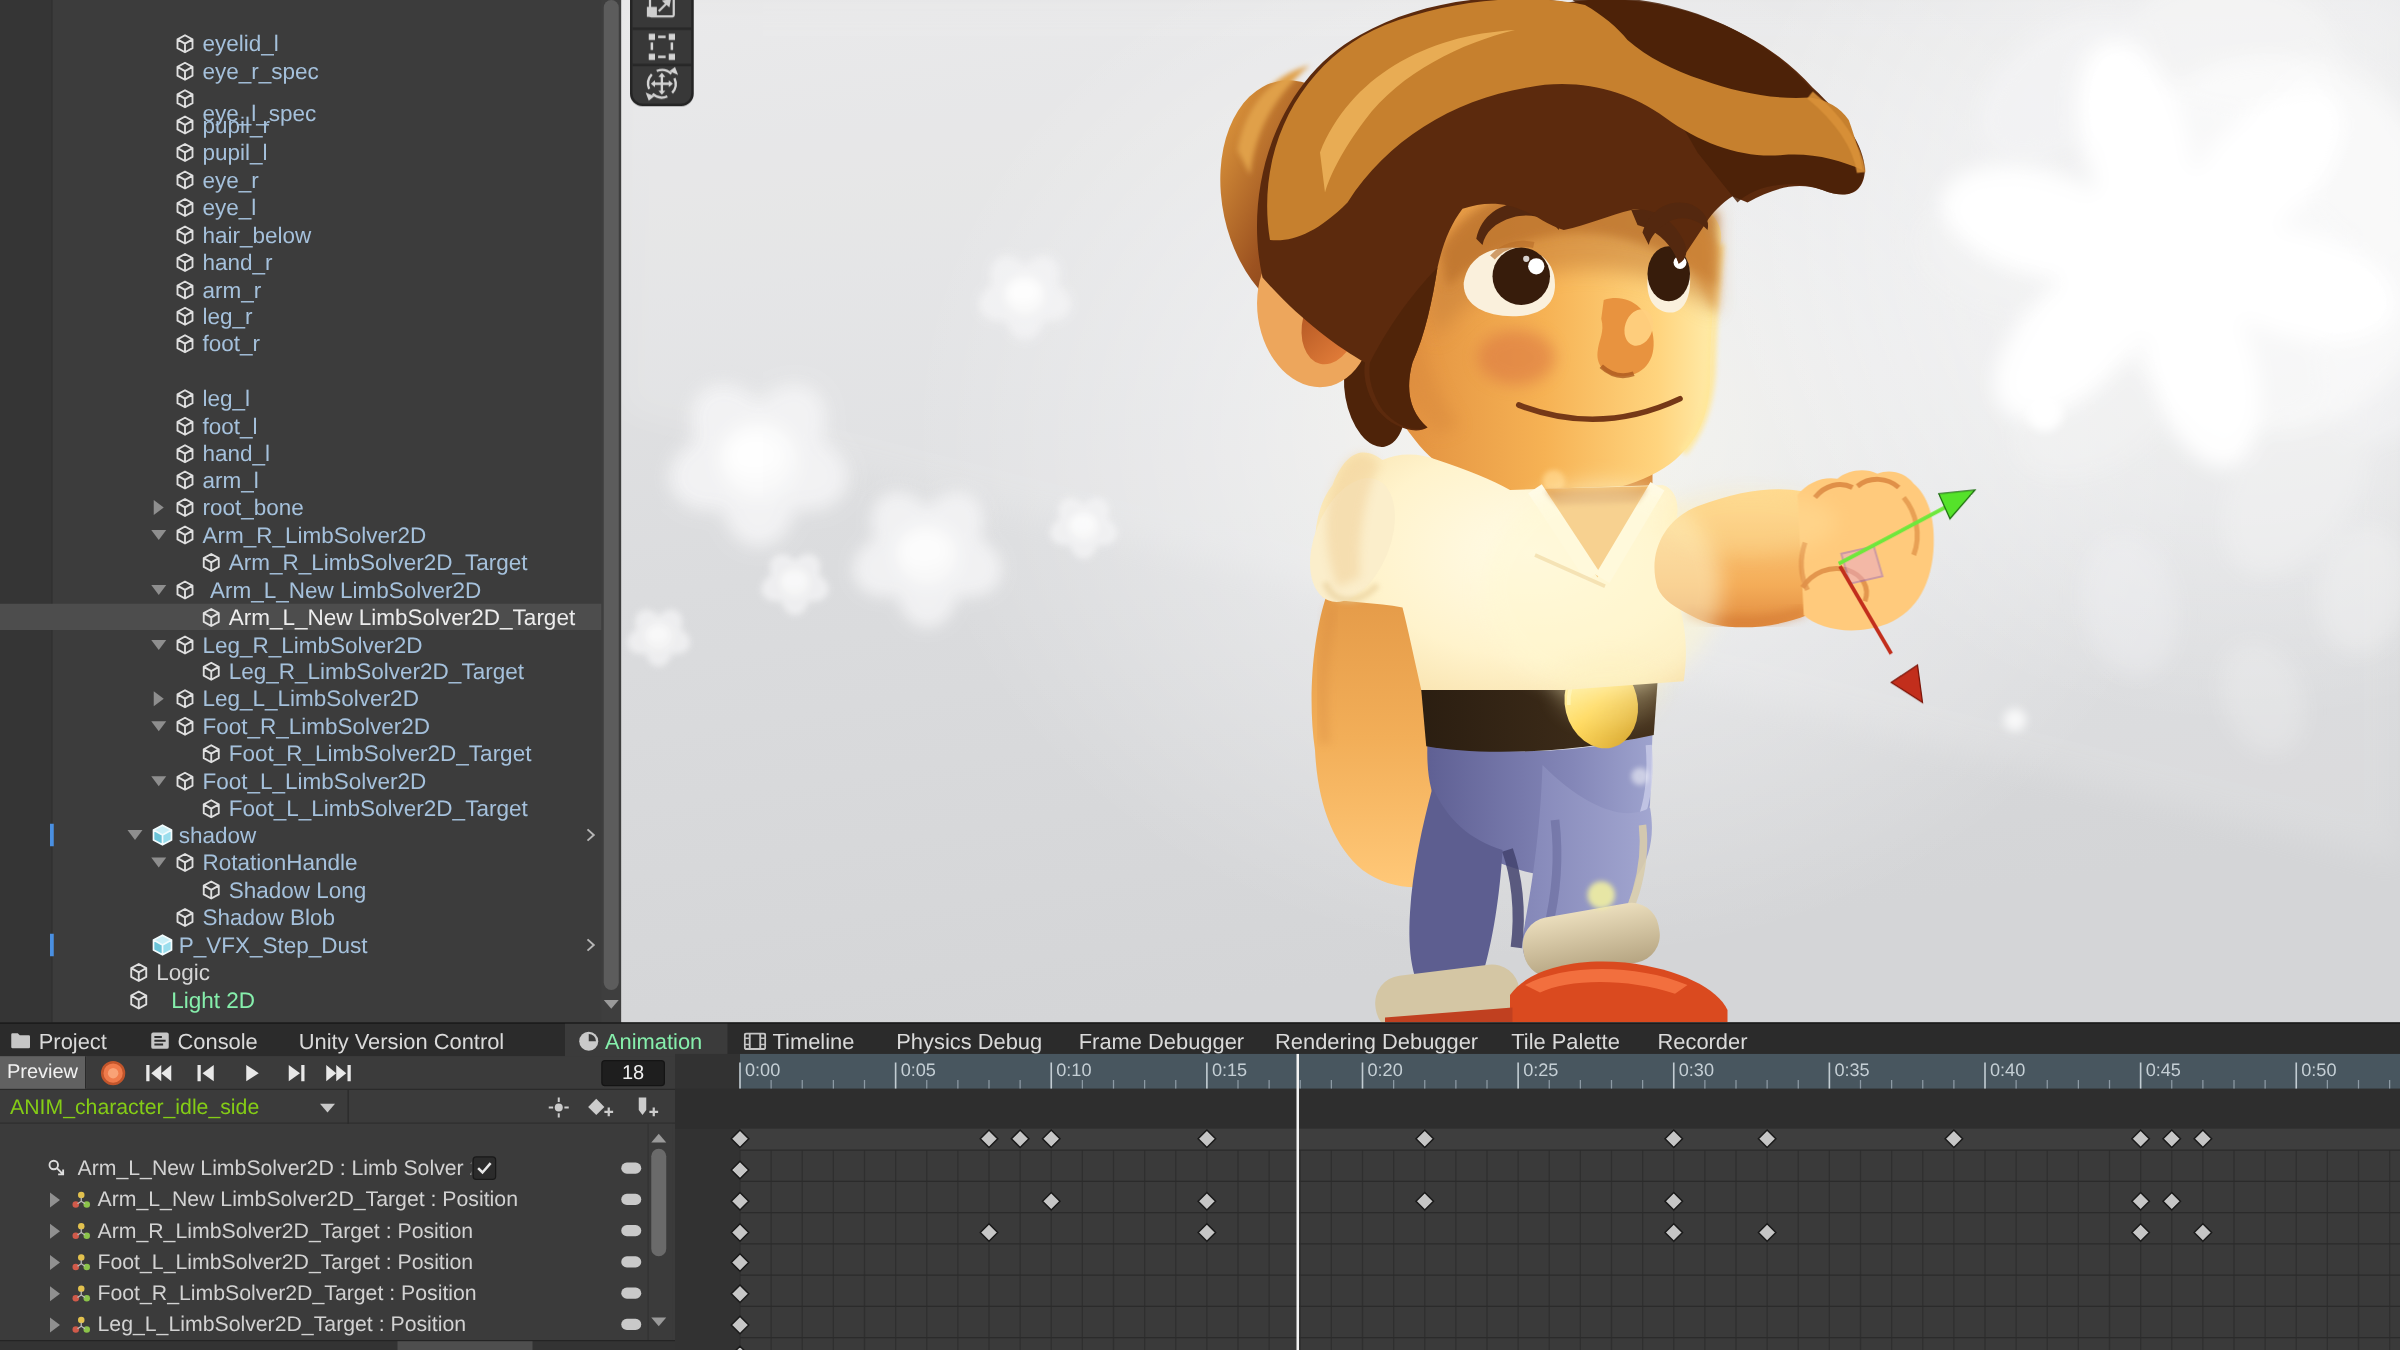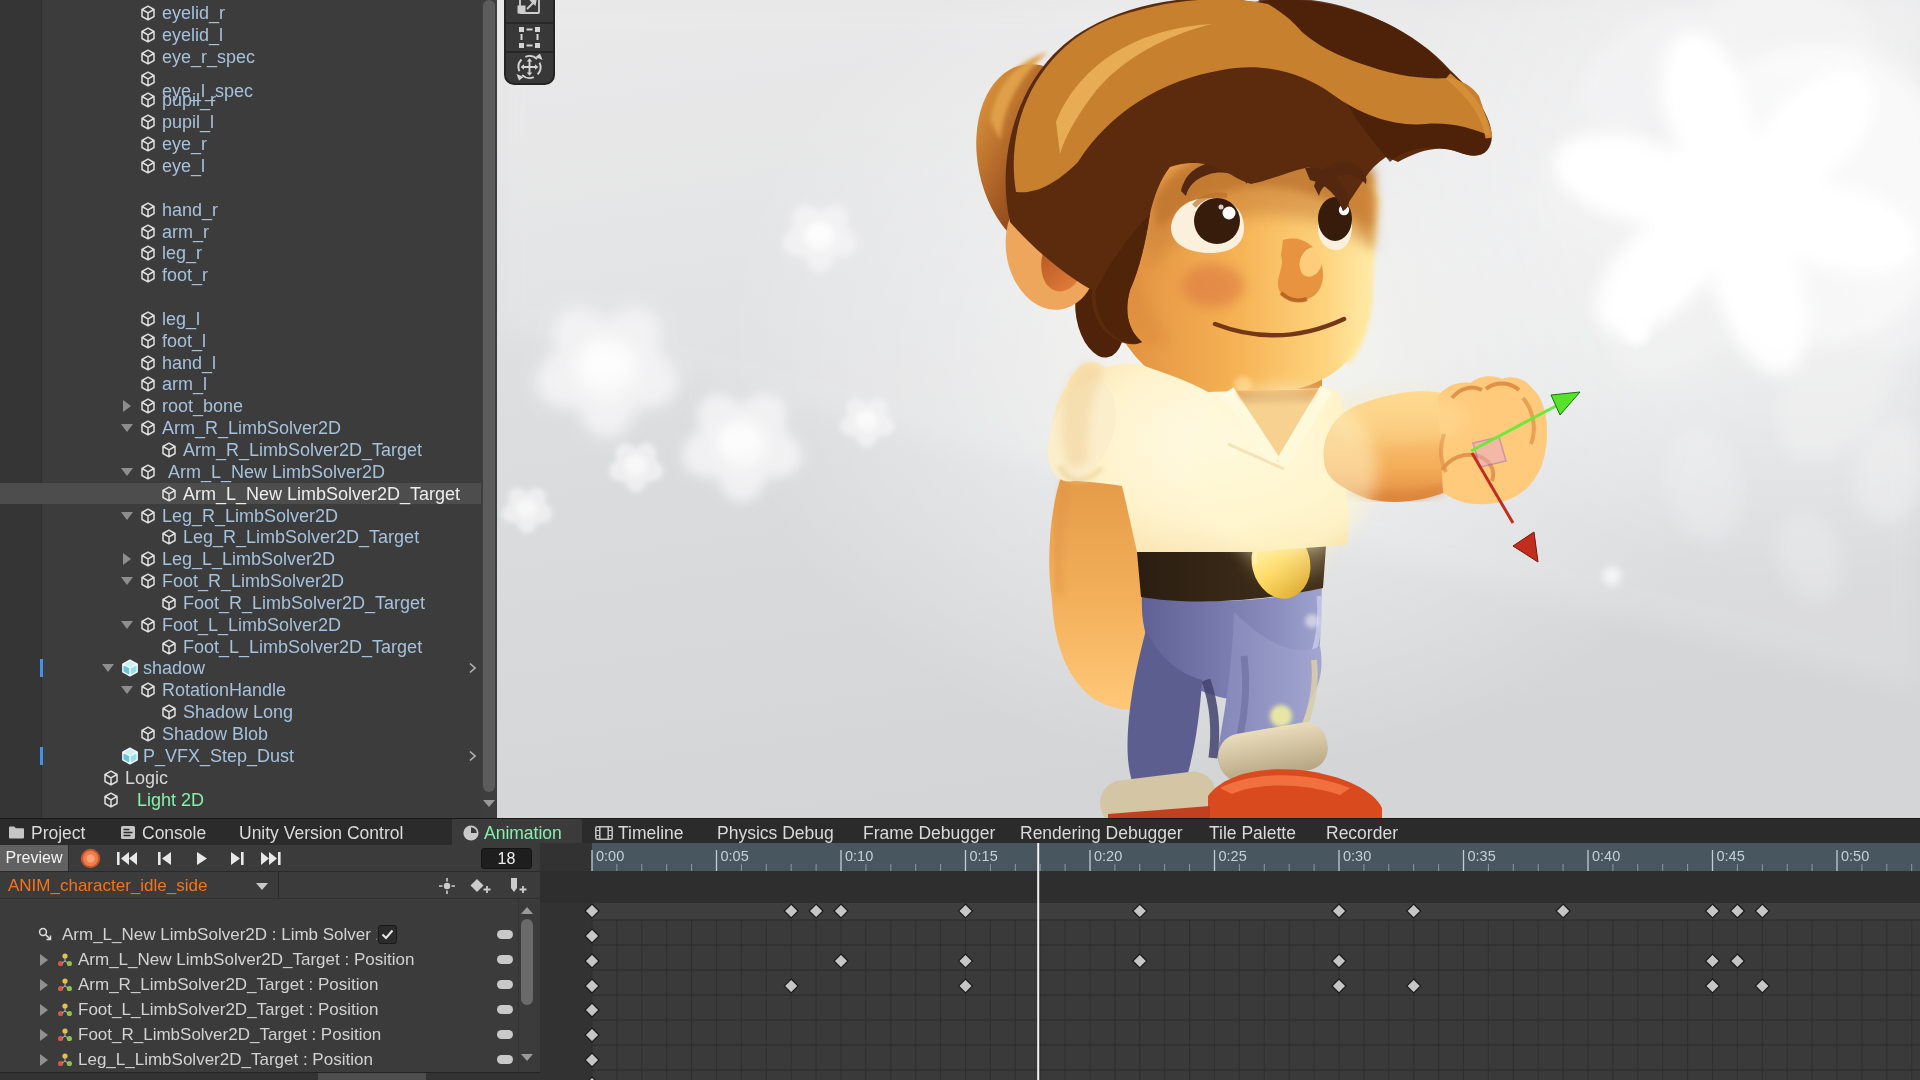--- a/index.html
+++ b/index.html
@@ -22,26 +22,20 @@
   #ctrl { left:0; top:0; width:540px; height:27px; background:#3B3B3B; border-bottom:1px solid #2A2A2A; }
   #animrow2 { left:0; top:27px; width:540px; height:27px; background:#3B3B3B; border-bottom:1px solid #2F2F2F; }
   .proprow { position:absolute; left:0; width:518px; height:25px; line-height:25px; color:#D2D2D2; font-size:17px; white-space:nowrap; }
   .pill { position:absolute; left:497px; top:8px; width:16px; height:9px; background:#C9C9C9; border-radius:5px; }
 </style>
 </head>
 <body>
 <div id="root">
   <div id="hier" class="abs">
     <div class="gutter abs"></div>
-<div class="row abs" style="top:3px;left:0;width:497px;">
-        <svg class="abs" style="left:140px;top:2px" width="16" height="16" viewBox="0 0 16 16">
-          <path d="M8 1.2 L14 4.5 V11.5 L8 14.8 L2 11.5 V4.5 Z M2 4.5 L8 7.9 L14 4.5 M8 7.9 V14.8" fill="none" stroke="#DFDFDF" stroke-width="1.5" stroke-linejoin="round"></path>
-        </svg>
-        <span class="abs" style="left:162px;">eyelid_r</span>
-      </div>
 <div class="row abs" style="top:25px;left:0;width:497px;">
         <svg class="abs" style="left:140px;top:2px" width="16" height="16" viewBox="0 0 16 16">
           <path d="M8 1.2 L14 4.5 V11.5 L8 14.8 L2 11.5 V4.5 Z M2 4.5 L8 7.9 L14 4.5 M8 7.9 V14.8" fill="none" stroke="#DFDFDF" stroke-width="1.5" stroke-linejoin="round"></path>
         </svg>
         <span class="abs" style="left:162px;">eyelid_l</span>
       </div>
 <div class="row abs" style="top:47px;left:0;width:497px;">
         <svg class="abs" style="left:140px;top:2px" width="16" height="16" viewBox="0 0 16 16">
           <path d="M8 1.2 L14 4.5 V11.5 L8 14.8 L2 11.5 V4.5 Z M2 4.5 L8 7.9 L14 4.5 M8 7.9 V14.8" fill="none" stroke="#DFDFDF" stroke-width="1.5" stroke-linejoin="round"></path>
         </svg>
@@ -69,20 +63,26 @@
         <svg class="abs" style="left:140px;top:2px" width="16" height="16" viewBox="0 0 16 16">
           <path d="M8 1.2 L14 4.5 V11.5 L8 14.8 L2 11.5 V4.5 Z M2 4.5 L8 7.9 L14 4.5 M8 7.9 V14.8" fill="none" stroke="#DFDFDF" stroke-width="1.5" stroke-linejoin="round"></path>
         </svg>
         <span class="abs" style="left:162px;">eye_r</span>
       </div>
 <div class="row abs" style="top:156px;left:0;width:497px;">
         <svg class="abs" style="left:140px;top:2px" width="16" height="16" viewBox="0 0 16 16">
           <path d="M8 1.2 L14 4.5 V11.5 L8 14.8 L2 11.5 V4.5 Z M2 4.5 L8 7.9 L14 4.5 M8 7.9 V14.8" fill="none" stroke="#DFDFDF" stroke-width="1.5" stroke-linejoin="round"></path>
         </svg>
         <span class="abs" style="left:162px;">eye_l</span>
+      </div>
+<div class="row abs" style="top:178px;left:0;width:497px;">
+        <svg class="abs" style="left:140px;top:2px" width="16" height="16" viewBox="0 0 16 16">
+          <path d="M8 1.2 L14 4.5 V11.5 L8 14.8 L2 11.5 V4.5 Z M2 4.5 L8 7.9 L14 4.5 M8 7.9 V14.8" fill="none" stroke="#DFDFDF" stroke-width="1.5" stroke-linejoin="round"></path>
+        </svg>
+        <span class="abs" style="left:162px;">hair_below</span>
       </div>
 <div class="row abs" style="top:200px;left:0;width:497px;">
         <svg class="abs" style="left:140px;top:2px" width="16" height="16" viewBox="0 0 16 16">
           <path d="M8 1.2 L14 4.5 V11.5 L8 14.8 L2 11.5 V4.5 Z M2 4.5 L8 7.9 L14 4.5 M8 7.9 V14.8" fill="none" stroke="#DFDFDF" stroke-width="1.5" stroke-linejoin="round"></path>
         </svg>
         <span class="abs" style="left:162px;">hand_r</span>
       </div>
 <div class="row abs" style="top:222px;left:0;width:497px;">
         <svg class="abs" style="left:140px;top:2px" width="16" height="16" viewBox="0 0 16 16">
           <path d="M8 1.2 L14 4.5 V11.5 L8 14.8 L2 11.5 V4.5 Z M2 4.5 L8 7.9 L14 4.5 M8 7.9 V14.8" fill="none" stroke="#DFDFDF" stroke-width="1.5" stroke-linejoin="round"></path>
@@ -607,21 +607,21 @@
           <rect x="17" y="2" width="2.6" height="13" fill="#E8E8E8"></rect>
         </svg>
 <svg class="abs" style="left:258px;top:5px" width="26" height="17" viewBox="0 0 26 17">
           <path d="M3 2 L11 8.5 L3 15 Z" fill="#E8E8E8"></path>
           <path d="M11 2 L19 8.5 L11 15 Z" fill="#E8E8E8"></path>
           <rect x="20" y="2" width="2.6" height="13" fill="#E8E8E8"></rect>
         </svg>
 <div class="abs" style="left:481px;top:3px;width:51px;height:21px;background:#1E1E1E;border-radius:3px;border:1px solid #141414;color:#EFEFEF;font-size:16px;text-align:center;line-height:20px;">18</div>
     </div>
     <div id="animrow2" class="abs">
-<span class="abs" style="left:8px;top:4px;font-size:17px;color:#f97316;">ANIM_character_idle_side</span>
+<span class="abs" style="left:8px;top:4px;font-size:17px;color:#84cc16;">ANIM_character_idle_side</span>
 <div class="abs" style="left:256px;top:11px;width:0;height:0;border-left:6px solid transparent;border-right:6px solid transparent;border-top:7px solid #C9C9C9;"></div>
 <div class="abs" style="left:278px;top:0;width:1px;height:27px;background:#2A2A2A;"></div>
 <svg class="abs" style="left:437px;top:4px" width="20" height="20" viewBox="0 0 20 20">
           <circle cx="10" cy="10" r="3.2" fill="#CCCCCC"></circle>
           <path d="M10 2 v3.5 M10 14.5 v3.5 M2 10 h3.5 M14.5 10 h3.5" stroke="#CCCCCC" stroke-width="1.6"></path>
         </svg>
 <svg class="abs" style="left:468px;top:4px" width="26" height="20" viewBox="0 0 26 20">
           <path d="M9 3 L15.5 9.5 L9 16 L2.5 9.5 Z" fill="#CCCCCC"></path>
           <path d="M19 10 v7 M15.5 13.5 h7" stroke="#CCCCCC" stroke-width="1.8"></path>
         </svg>

